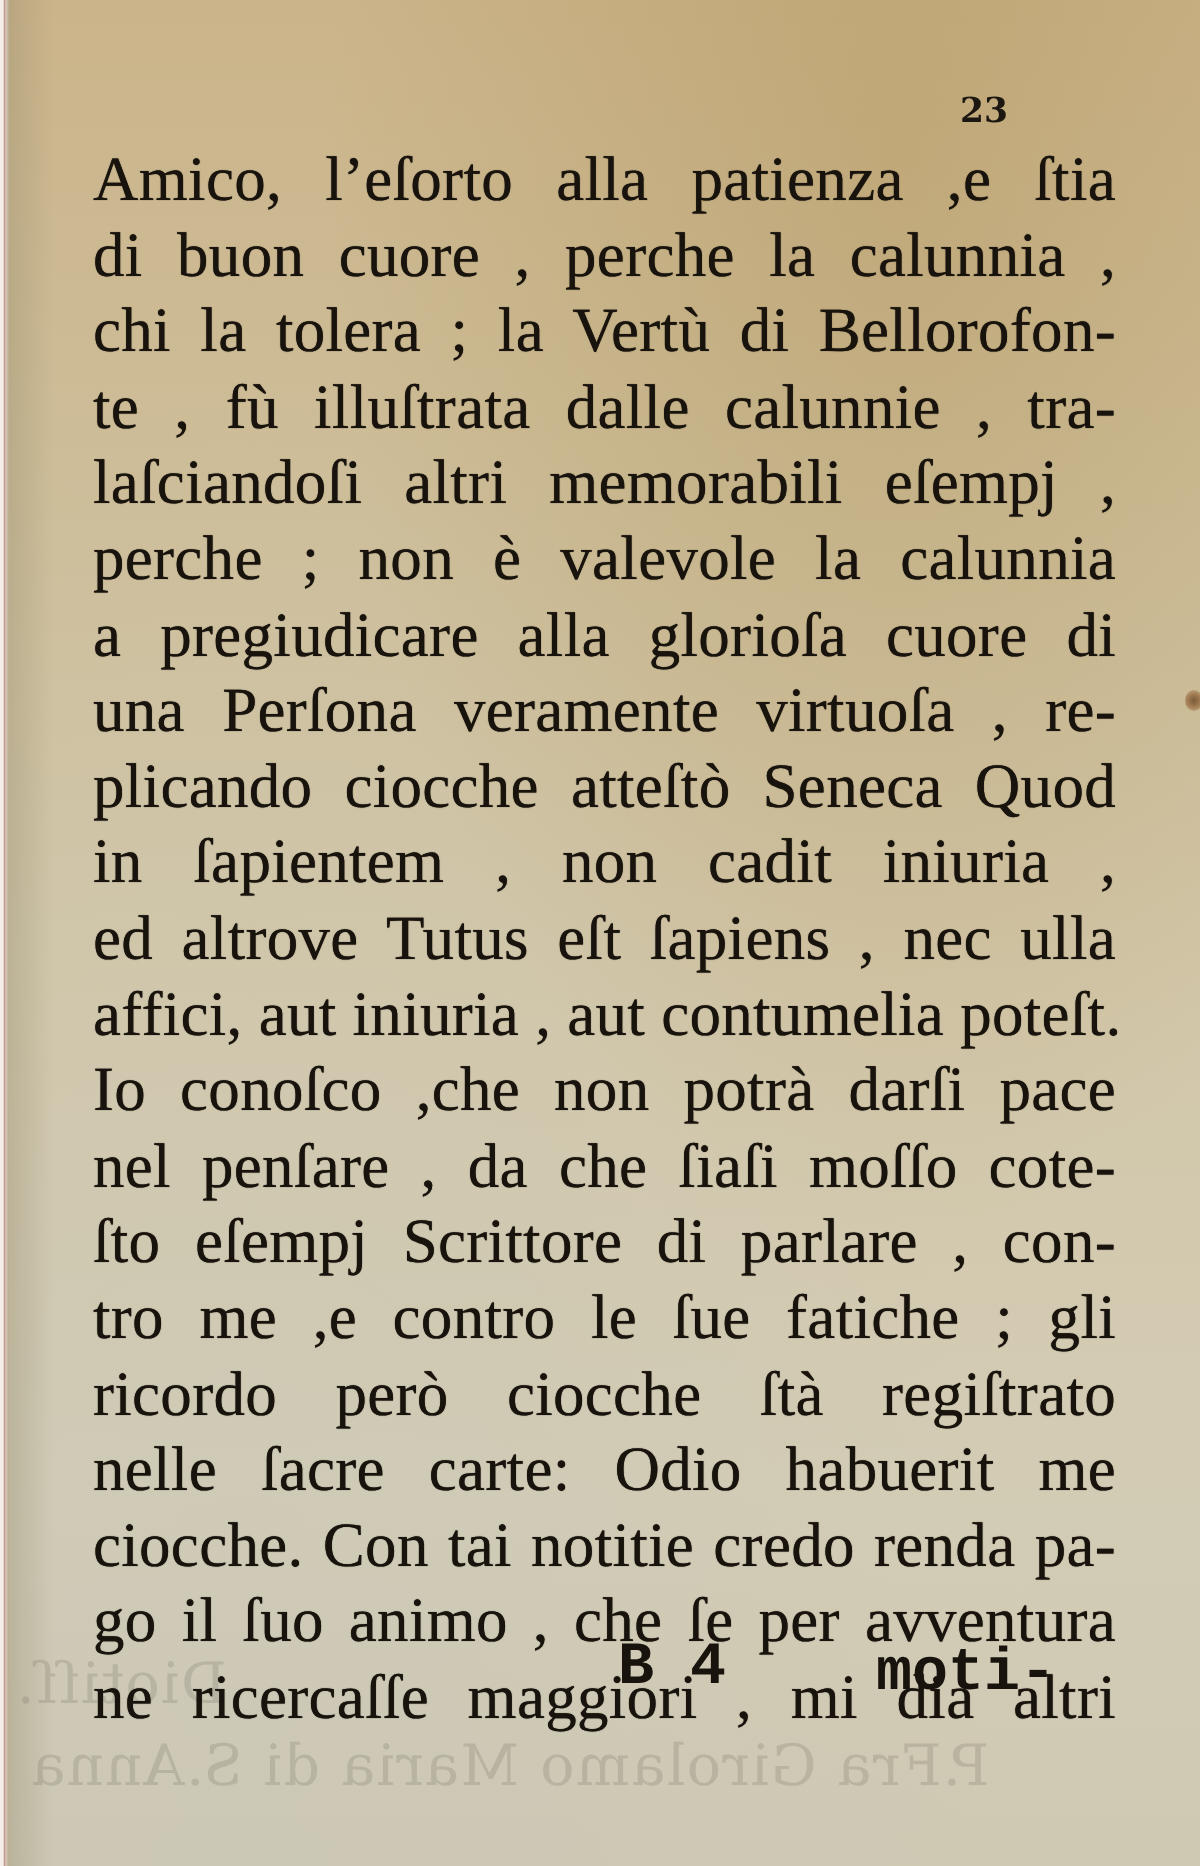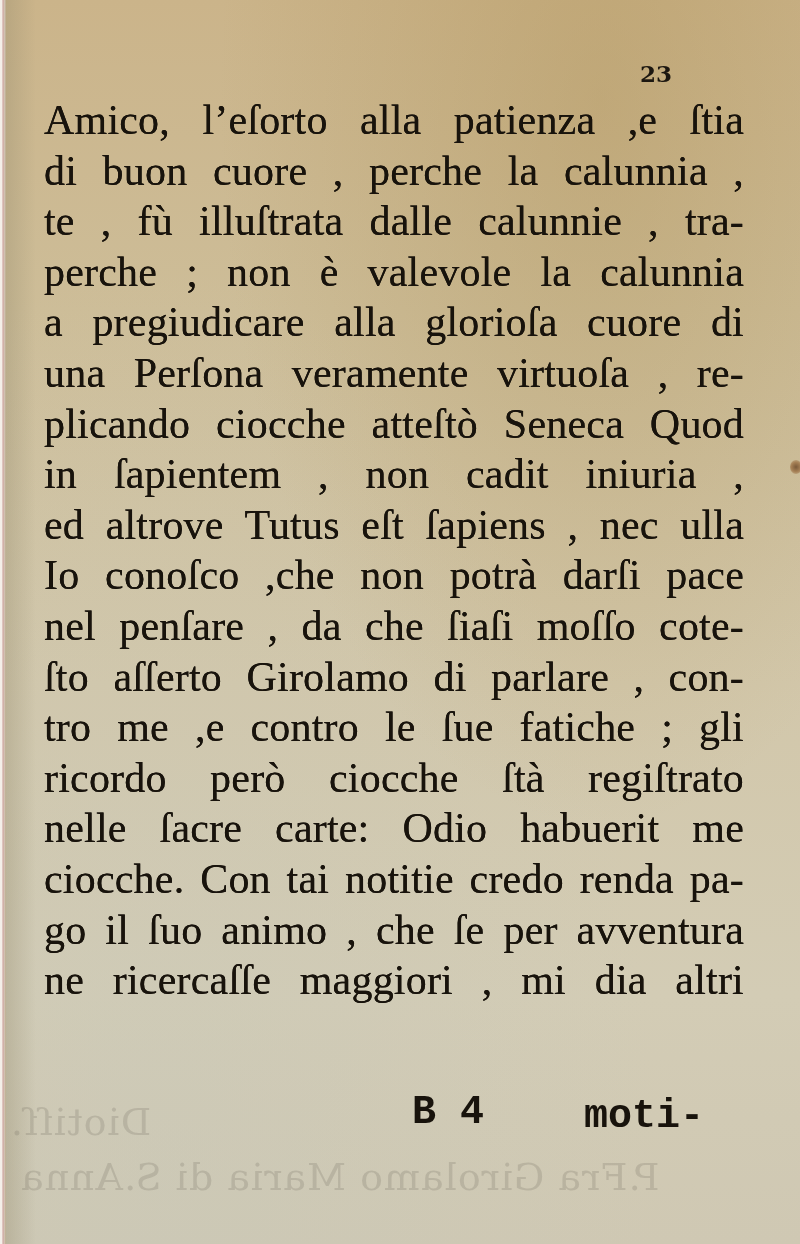--- a/index.html
+++ b/index.html
@@ -69,20 +69,21 @@
       color: #18130c;
       text-shadow: 0 0 0.6px #18130c;
     }
     .line {
       display: block;
       white-space: nowrap;
       text-align: justify;
       text-align-last: justify;
       height: 50.6px;
       letter-spacing: 0.2px;
+      margin-left: 18px;
     }
     .it { }
     .footer {
       position: absolute;
       top: 1090px;
       left: 0; width: 800px;
       height: 50px;
       font-family: Liberation Mono, monospace;
       font-size: 40px;
       color: #18130c;
@@ -107,30 +108,33 @@
   <div class="stain"></div>
 
   <div class="bleed l1">Diotiſſ.</div>
   <div class="bleed l2">P.Fra Girolamo Maria di S.Anna</div>
 
   <div class="page-number">23</div>
 
   <div class="text-block" id="text-block">
       <span class="line"><span>Amico, l’eſorto alla patienza ,e ſtia</span></span>
       <span class="line"><span>di buon cuore , perche la calunnia ,</span></span>
+      <span class="line"><span>chi la tolera ; la Vertù di Bellorofon-</span></span>
       <span class="line"><span>te , fù illuſtrata dalle calunnie , tra-</span></span>
+      <span class="line"><span>laſciandoſi altri memorabili eſempj ,</span></span>
       <span class="line"><span>perche ; non è valevole la calunnia</span></span>
       <span class="line"><span>a pregiudicare alla glorioſa cuore di</span></span>
       <span class="line"><span>una Perſona veramente virtuoſa , re-</span></span>
       <span class="line"><span>plicando ciocche atteſtò Seneca </span><span class="it">Quod</span></span>
       <span class="line"><span class="it">in ſapientem , non cadit iniuria ,</span></span>
       <span class="line"><span>ed altrove </span><span class="it">Tutus eſt ſapiens , nec ulla</span></span>
+      <span class="line"><span class="it">affici, aut iniuria , aut contumelia poteſt.</span></span>
       <span class="line"><span>Io conoſco ,che non potrà darſi pace</span></span>
       <span class="line"><span>nel penſare , da che ſiaſi moſſo cote-</span></span>
-      <span class="line"><span>ſto aſſerto Girolamo di parlare , con-</span></span>
+      <span class="line"><span>ſto eſempj Scrittore di parlare , con-</span></span>
       <span class="line"><span>tro me ,e contro le ſue fatiche ; gli</span></span>
       <span class="line"><span>ricordo però ciocche ſtà regiſtrato</span></span>
       <span class="line"><span>nelle ſacre carte: </span><span class="it">Odio habuerit me</span></span>
       <span class="line"><span class="it">ciocche</span><span>. Con tai notitie credo renda pa-</span></span>
       <span class="line"><span>go il ſuo animo , che ſe per avventura</span></span>
       <span class="line"><span>ne ricercaſſe maggiori , mi dia altri</span></span>
     </div>
 
   <div class="footer">
     <span class="signature">B 4</span>

